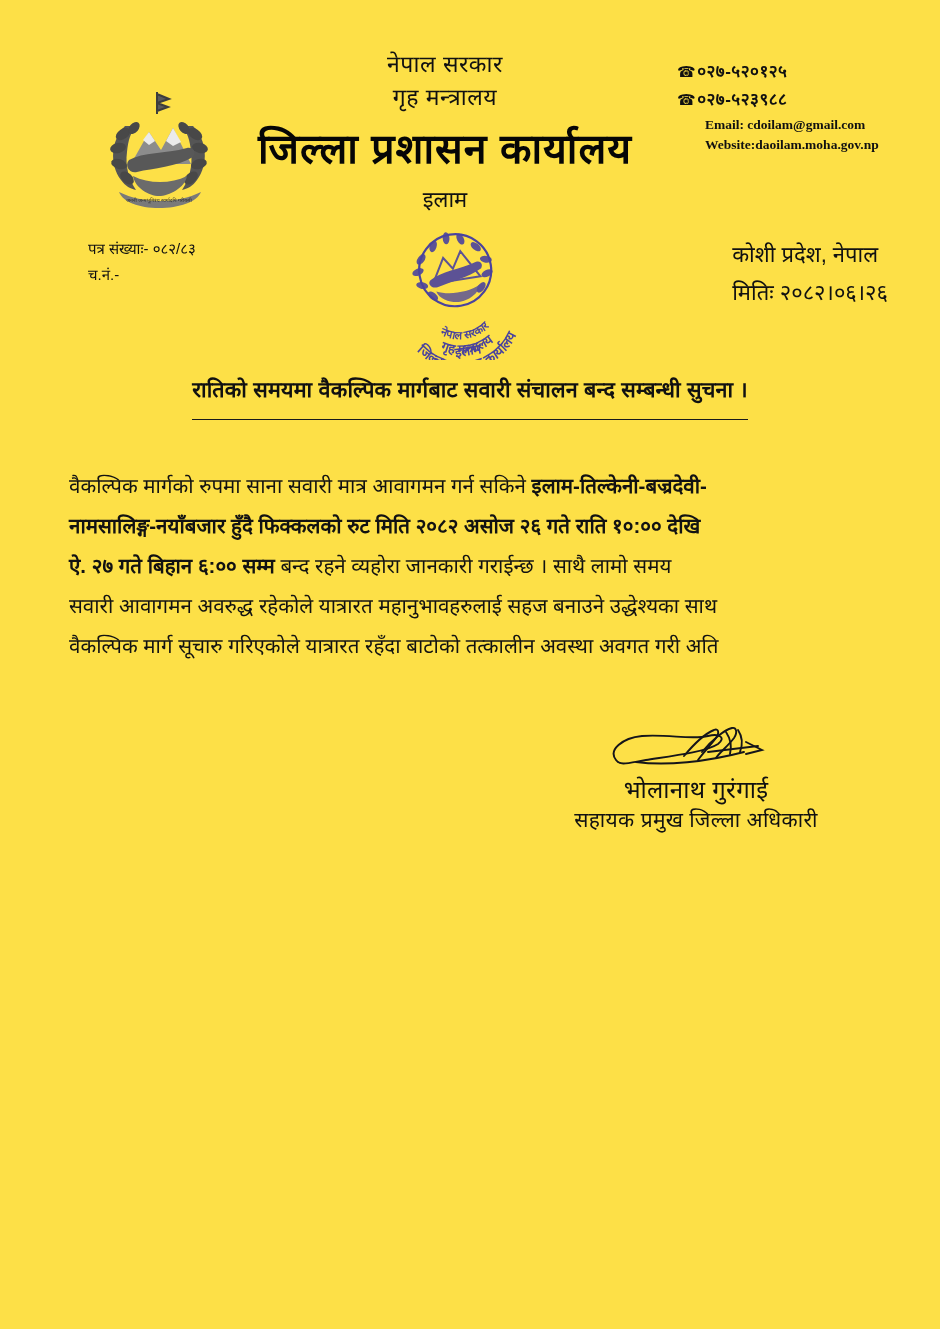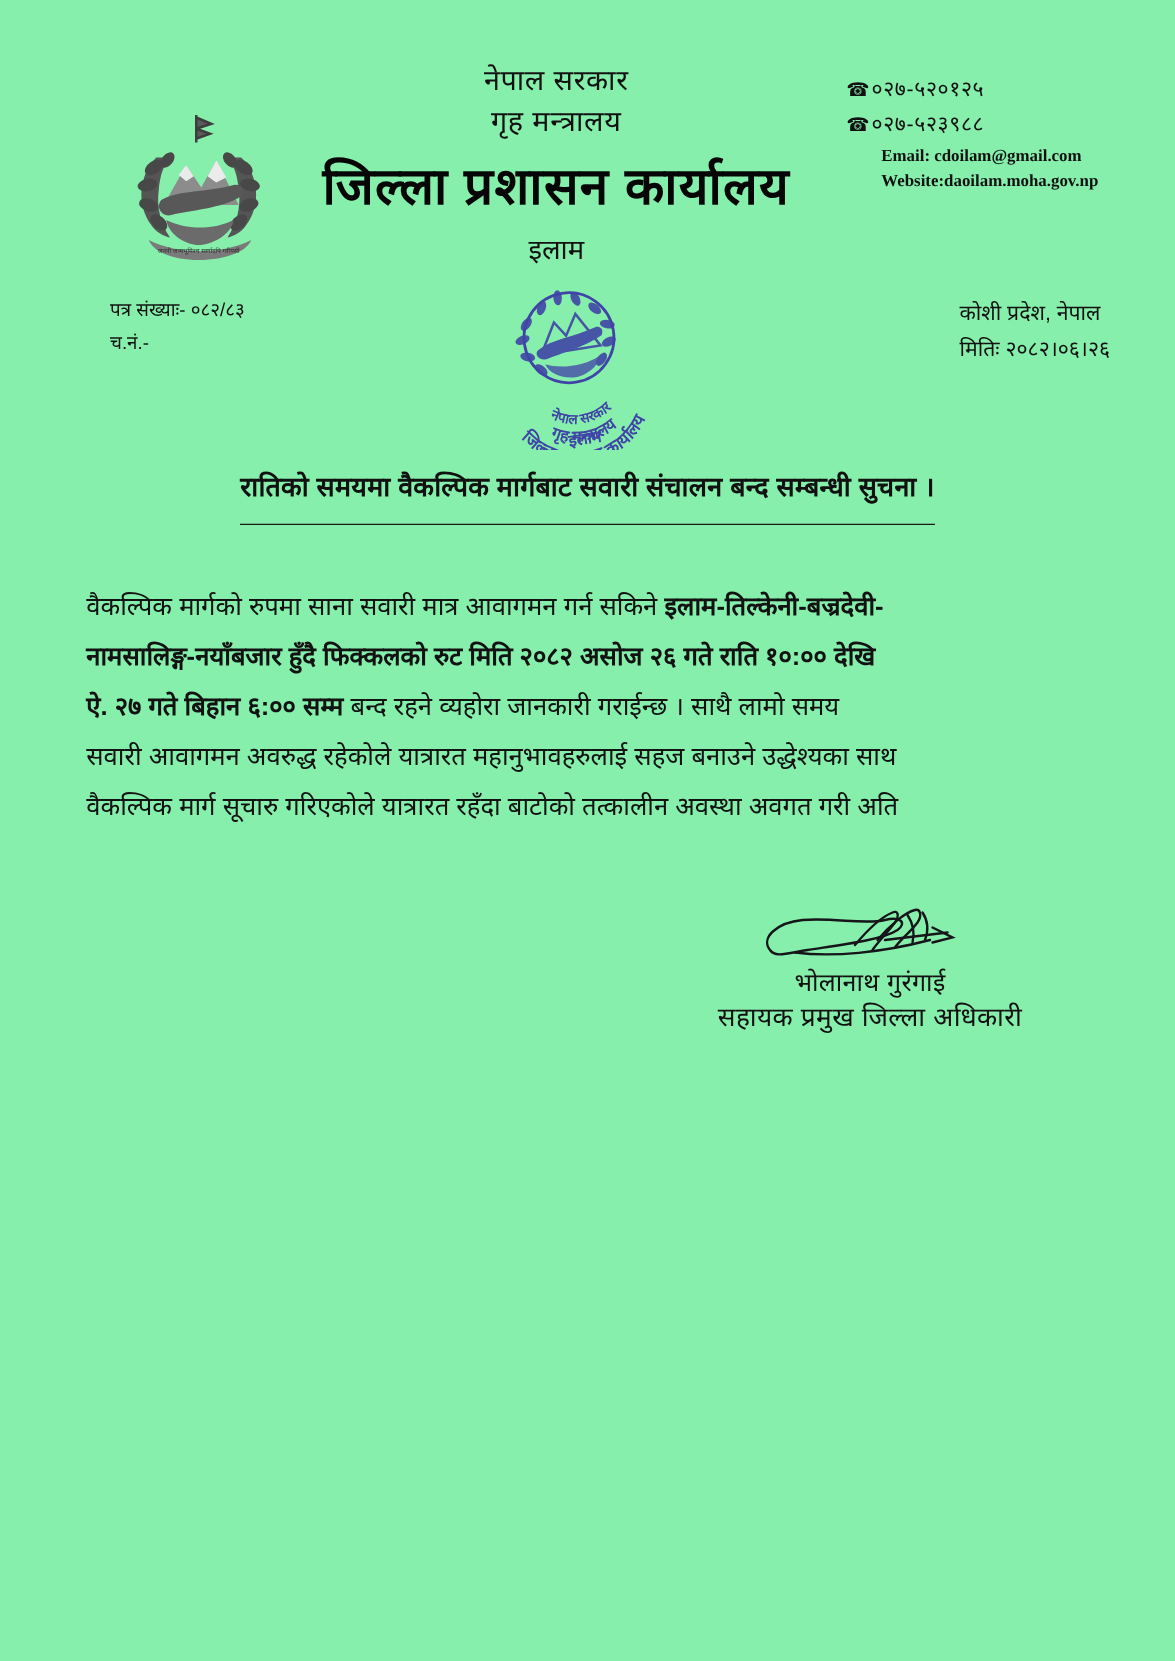--- a/index.html
+++ b/index.html
@@ -12,21 +12,21 @@
     height: 1329px;
     position: relative;
     font-family: "Liberation Serif", "DejaVu Serif", serif;
     color: #111111;
     overflow: hidden;
   }
 
   .page {
     position: absolute;
     inset: 0;
-    background: #86efac;
+    background: #fde047;
   }
 
   
   .letterhead {
     position: absolute;
     top: 40px;
     left: 0;
     width: 940px;
     height: 180px;
   }
@@ -79,21 +79,21 @@
   .contact-block {
     position: absolute;
     right: 48px;
     top: 18px;
     width: 215px;
     text-align: left;
   }
   .phone-row {
     font-family: "Liberation Sans", "DejaVu Sans", sans-serif;
     font-size: 17px;
-    font-weight: normal;
+    font-weight: bold;
     letter-spacing: 0.5px;
     line-height: 1.65;
     white-space: nowrap;
   }
   .phone-icon { font-size: 15px; margin-right: 1px; }
   .contact-small {
     font-family: "Liberation Serif", "DejaVu Serif", serif;
     font-size: 13.5px;
     font-weight: bold;
     line-height: 1.35;
@@ -111,21 +111,21 @@
     font-size: 15px;
     line-height: 1.72;
     white-space: nowrap;
   }
   .dateblock {
     position: absolute;
     right: 52px;
     top: 236px;
     text-align: left;
     font-family: "Liberation Sans", "DejaVu Sans", sans-serif;
-    font-size: 17px;
+    font-size: 22px;
     line-height: 1.72;
     white-space: nowrap;
   }
 
   
   .seal {
     position: absolute;
     left: 396px;
     top: 218px;
     width: 124px;
@@ -172,21 +172,21 @@
   .sigwrap {
     position: absolute;
     top: 726px;
     right: 44px;
     width: 400px;
     text-align: center;
   }
   .sig-mark { height: 52px; }
   .sig-name {
     font-family: "Liberation Sans", "DejaVu Sans", sans-serif;
-    font-size: 20px;
+    font-size: 24px;
     margin-top: -6px;
     letter-spacing: 0.3px;
   }
   .sig-title {
     font-family: "Liberation Sans", "DejaVu Sans", sans-serif;
     font-size: 21px;
     letter-spacing: 0.3px;
   }
 </style>
 </head>

